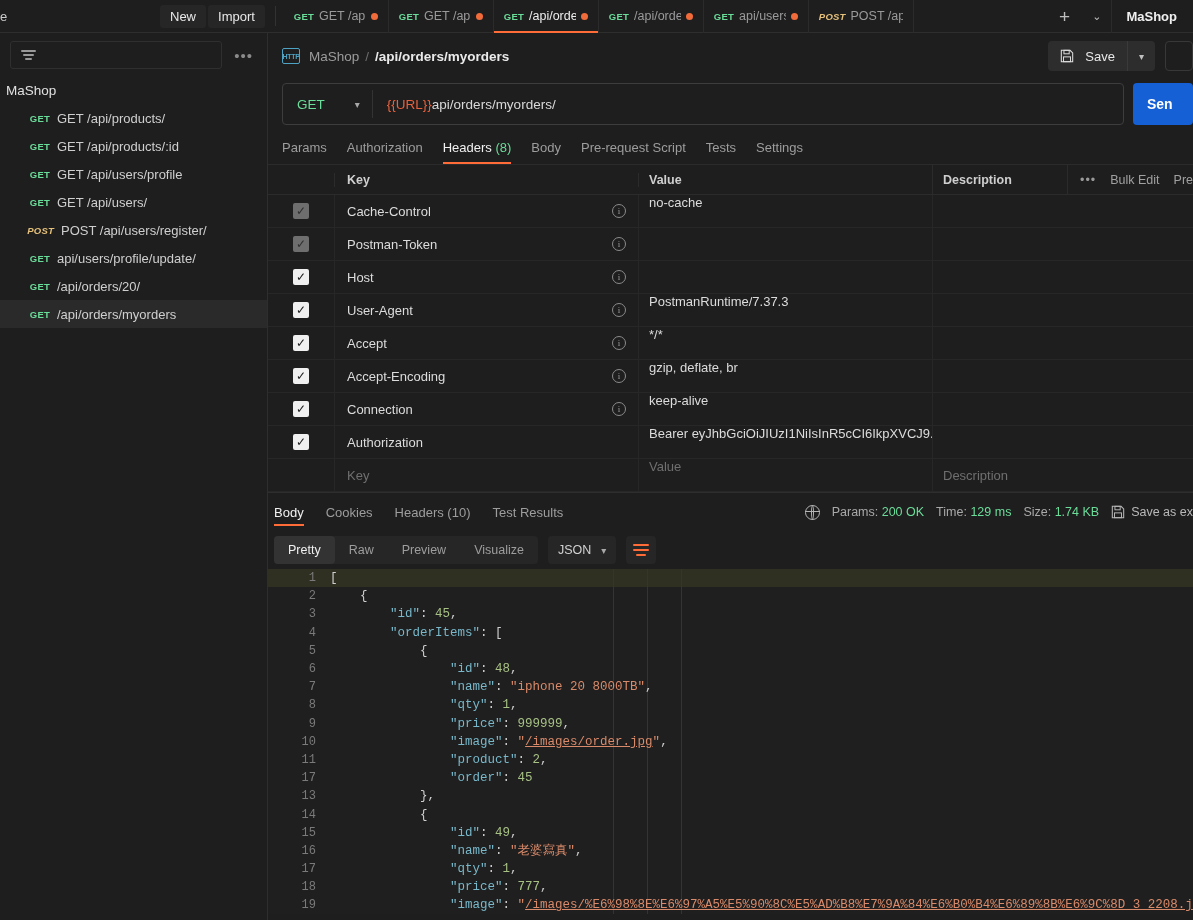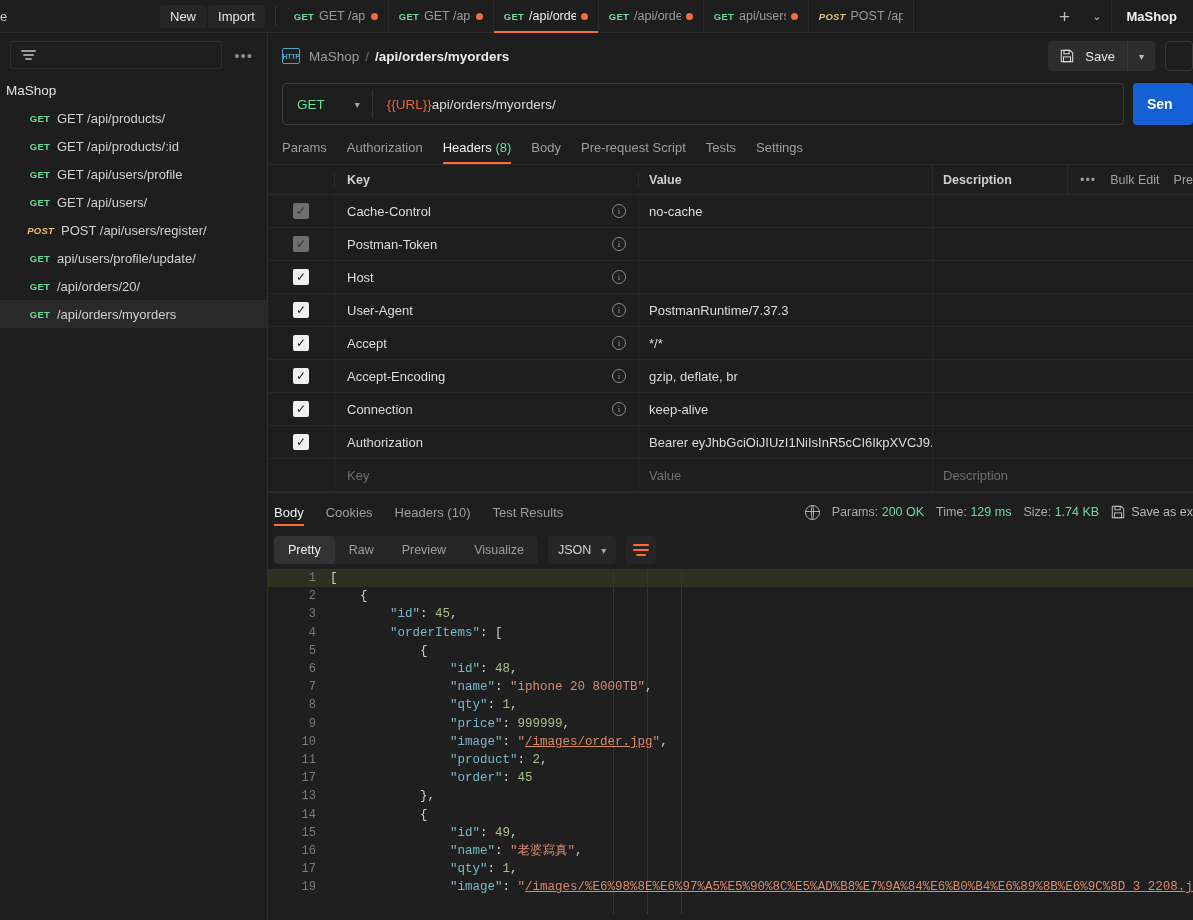--- a/index.html
+++ b/index.html
@@ -126,21 +126,21 @@
   .c-val { width: 294px; flex:none; }
   .c-desc { flex: 1; }
   #hdr-head .c-key { padding-left: 12px; border-left: 1px solid #2b2b2b; }
   #hdr-head .c-val { padding-left: 10px; border-left: 1px solid #2b2b2b; }
   #hdr-head .c-desc { padding-left: 10px; border-left: 1px solid #2b2b2b; display:flex; align-items:center;}
   #bulk-zone { margin-left: auto; display: flex; align-items: center; gap: 14px; padding-right: 0; font-weight: normal; color: #a0a0a0; border-left: 1px solid #2b2b2b; height:30px; padding-left: 12px;}
   #bulk-zone .dots { letter-spacing: 1px; color:#9a9a9a; cursor:pointer;}
   .hrow { display: flex; align-items: center; height: 33px; border-bottom: 1px solid #272727; font-size: 13px; color: #dcdcdc;}
   .hrow .c-chk { display: flex; align-items: center; justify-content: center;}
   .hrow .c-key { padding-left: 12px; border-left: 1px solid #272727; height:33px; display:flex; align-items:center; justify-content: space-between; padding-right: 12px;}
-  .hrow .c-val { padding-left: 10px; border-left: 1px solid #272727; height:33px; display:flex; align-items:center; overflow:hidden; white-space:nowrap;}
+  .hrow .c-val { padding-left: 10px; border-left: 1px solid #272727; height:33px; display:flex; align-items:flex-start; overflow:hidden; white-space:nowrap;}
   .hrow .c-desc { padding-left: 10px; border-left: 1px solid #272727; height:33px; display:flex; align-items:center;}
   .cbox { width: 16px; height: 16px; border-radius: 2px; display:flex; align-items:center; justify-content:center; font-size: 12px; cursor:pointer;}
   .cbox.on { background: #f0f0f0; color: #1e1e1e;}
   .cbox.dim { background: #6e6e6e; color: #303030;}
   .infoi { width: 14px; height: 14px; border: 1px solid #8b8b8b; border-radius: 50%; color: #9b9b9b; font-size: 9px; display:flex; align-items:center; justify-content:center; font-family:"Liberation Serif", serif; flex:none; cursor:pointer;}
   .hrow.empty { color: #6f6f6f; }
   .hrow.empty .c-chk { }
 
   
   #respdiv { height: 1px; background: #2e2e2e; }
@@ -571,18 +571,22 @@
         </div>
         <div class="cl">
           <span class="ln">16</span>
           <span class="code-body">                <span class="k">"name"</span><span class="p">: </span><span class="s">"老婆寫真"</span><span class="p">,</span></span>
         </div>
         <div class="cl">
           <span class="ln">17</span>
           <span class="code-body">                <span class="k">"qty"</span><span class="p">: </span><span class="n">1</span><span class="p">,</span></span>
         </div>
         <div class="cl">
+          <span class="ln">18</span>
+          <span class="code-body">                <span class="k">"price"</span><span class="p">: </span><span class="n">777</span><span class="p">,</span></span>
+        </div>
+        <div class="cl">
           <span class="ln">19</span>
           <span class="code-body">                <span class="k">"image"</span><span class="p">: </span><span class="s">"</span><span class="lnk">/images/%E6%98%8E%E6%97%A5%E5%90%8C%E5%AD%B8%E7%9A%84%E6%B0%B4%E6%89%8B%E6%9C%8D_3_2208.jpg</span></span>
         </div>
       </div>
   </div>
 </div>
 
 </body></html>

